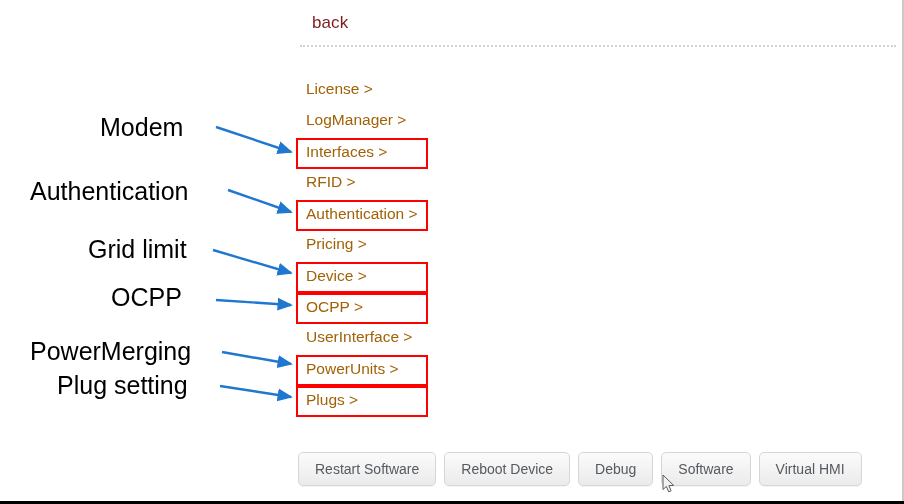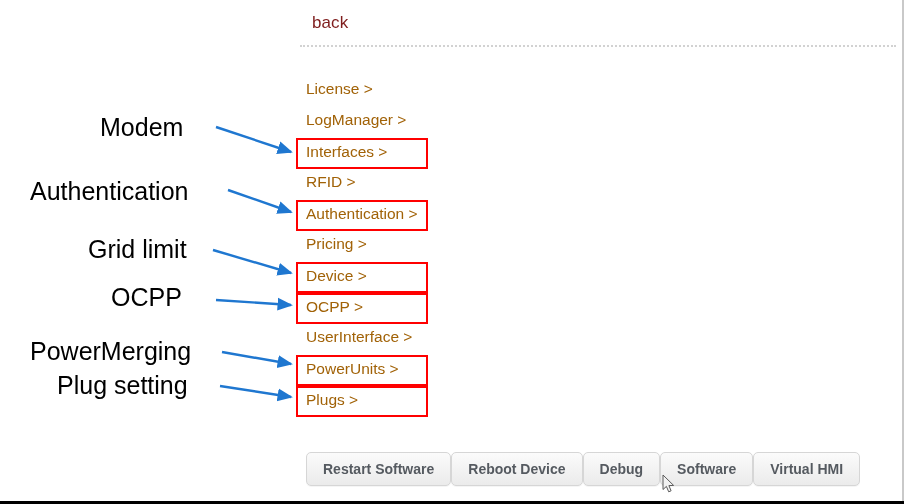--- a/index.html
+++ b/index.html
@@ -85,24 +85,24 @@
     left: 8px;
     top: 2px;
   }
   .menu-row.boxed-wide {
     width: 132px;
   }
 
   
   .btn-bar {
     position: absolute;
-    left: 10px;
+    left: 2px;
     top: 452px;
     display: flex;
-    font-weight: bold;
+    gap: 8px;
   }
   .btn {
     display: inline-block;
     box-sizing: border-box;
     height: 34px;
     padding: 0 16px;
     line-height: 32px;
     font-size: 14px;
     color: #555a60;
     background: linear-gradient(to bottom, #fbfbfb 0%, #f2f2f2 55%, #ebebeb 100%);

